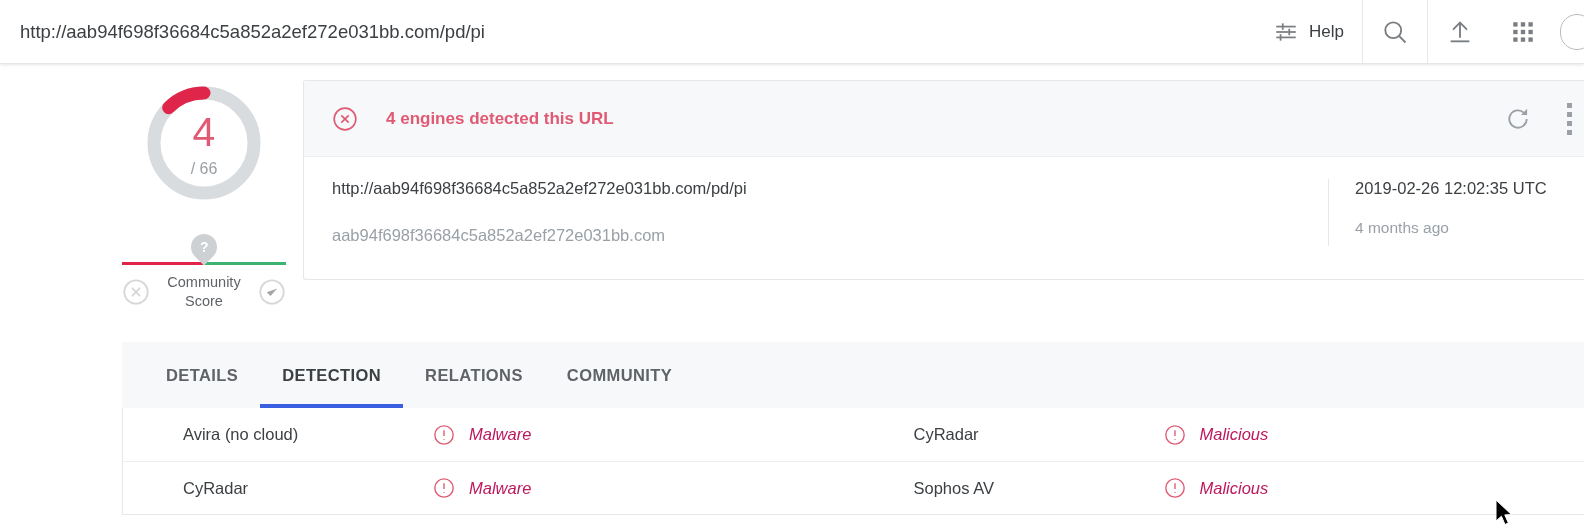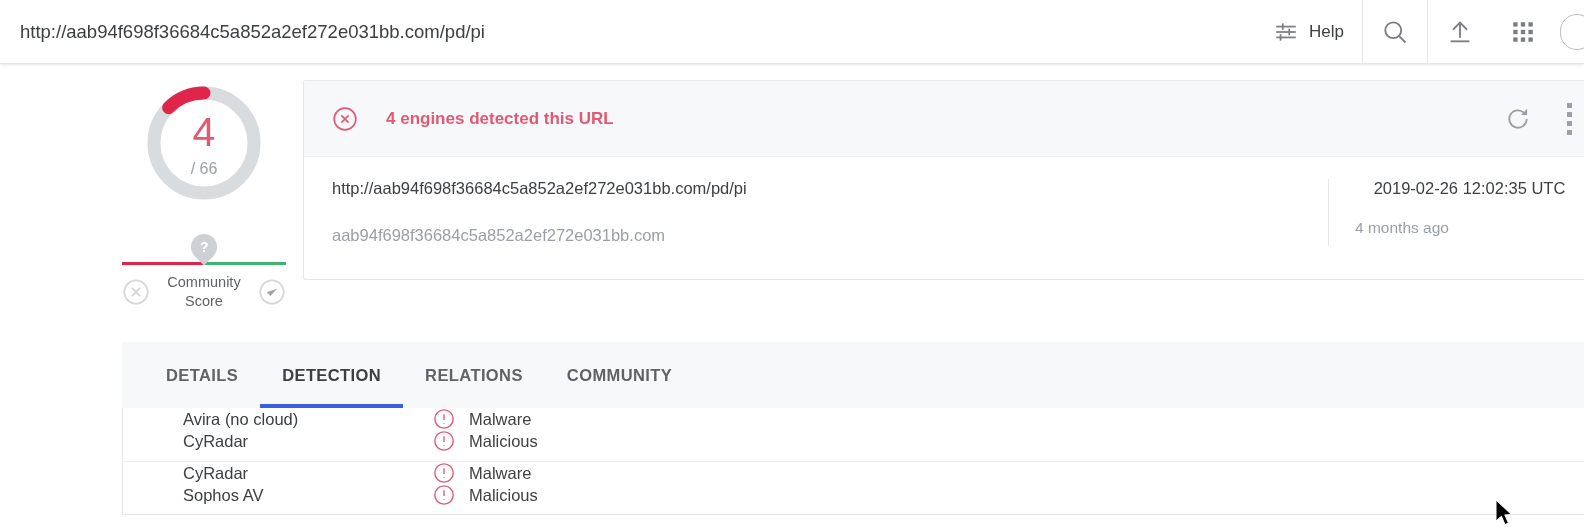--- a/index.html
+++ b/index.html
@@ -128,21 +128,21 @@
 
   .card-body { display: flex; padding: 22px 0 26px 0; }
   .card-left { flex: 1 1 auto; padding-left: 28px; }
   .url-full { font-size: 16.5px; color: #3c4043; line-height: 1.2; }
   .url-domain { font-size: 16.5px; color: #9aa0a6; margin-top: 27px; line-height: 1.2; }
   .card-right {
     flex: none; width: 256px;
     border-left: 1px solid #e6e7e8;
     padding-left: 26px;
   }
-  .ts-main { font-size: 16.5px; color: #3c4043; line-height: 1.2; text-align: center; }
+  .ts-main { font-size: 16.5px; color: #3c4043; line-height: 1.2; }
   .ts-sub { font-size: 15.5px; color: #9aa0a6; margin-top: 20px; line-height: 1.2; }
 
   
   .tabs-wrap {
     position: absolute; left: 122px; top: 278px;
     width: 1462px; height: 66px;
     background: #f7f8f9;
     display: flex; align-items: flex-start;
     padding-left: 22px;
   }
@@ -162,31 +162,31 @@
   }
 
   
   .results {
     position: absolute; left: 122px; top: 344px;
     width: 1462px;
     background: #ffffff;
     border: 1px solid #e6e7e8; border-right: none;
     border-top: none;
   }
-  .res-row { display: flex; border-top: 1px solid #eceef0; height: 53px; flex-direction: column; }
+  .res-row { display: flex; border-top: 1px solid #eceef0; height: 53px; }
   .res-row:first-child { border-top: none; }
   .res-cell { display: flex; align-items: center; width: 50%; }
   .res-engine {
     width: 310px; padding-left: 60px;
     font-size: 16.5px; color: #3c4043;
   }
   .res-verdict { display: flex; align-items: center; }
   .warn-ico { width: 22px; height: 22px; flex: none; }
   .warn-ico circle, .warn-ico line { stroke: #e05a74; fill: none; stroke-width: 1.5; }
-  .verdict-text { margin-left: 14px; font-size: 16.5px; color: #404040; }
+  .verdict-text { margin-left: 14px; font-size: 16.5px; color: #be185d; font-style: italic; }
 
   
   .cursor { position: absolute; left: 1496px; top: 500px; z-index: 60; }
 </style>
 </head>
 <body>
 
 <div class="topbar">
   <div class="url-omnibox" title="http://aab94f698f36684c5a852a2ef272e031bb.com/pd/pi">http://aab94f698f36684c5a852a2ef272e031bb.com/pd/pi</div>
 

